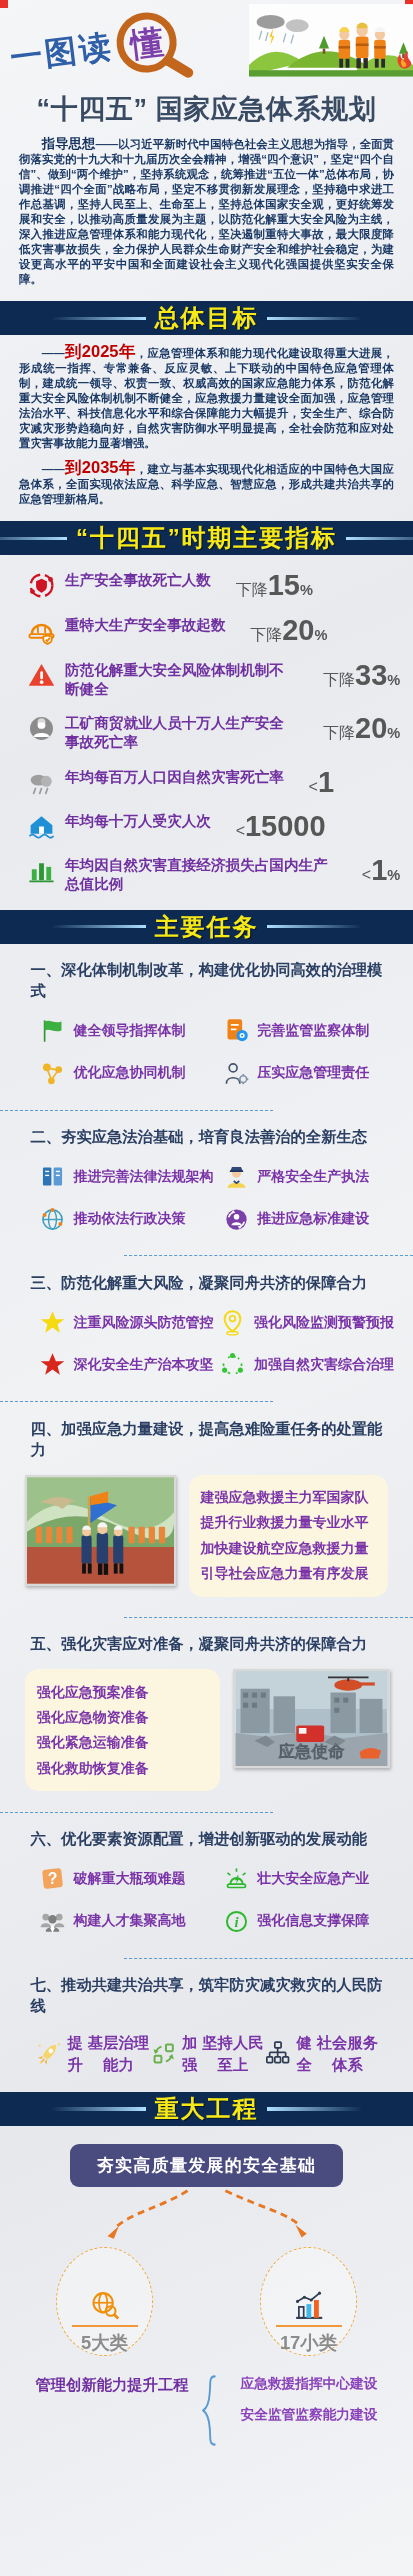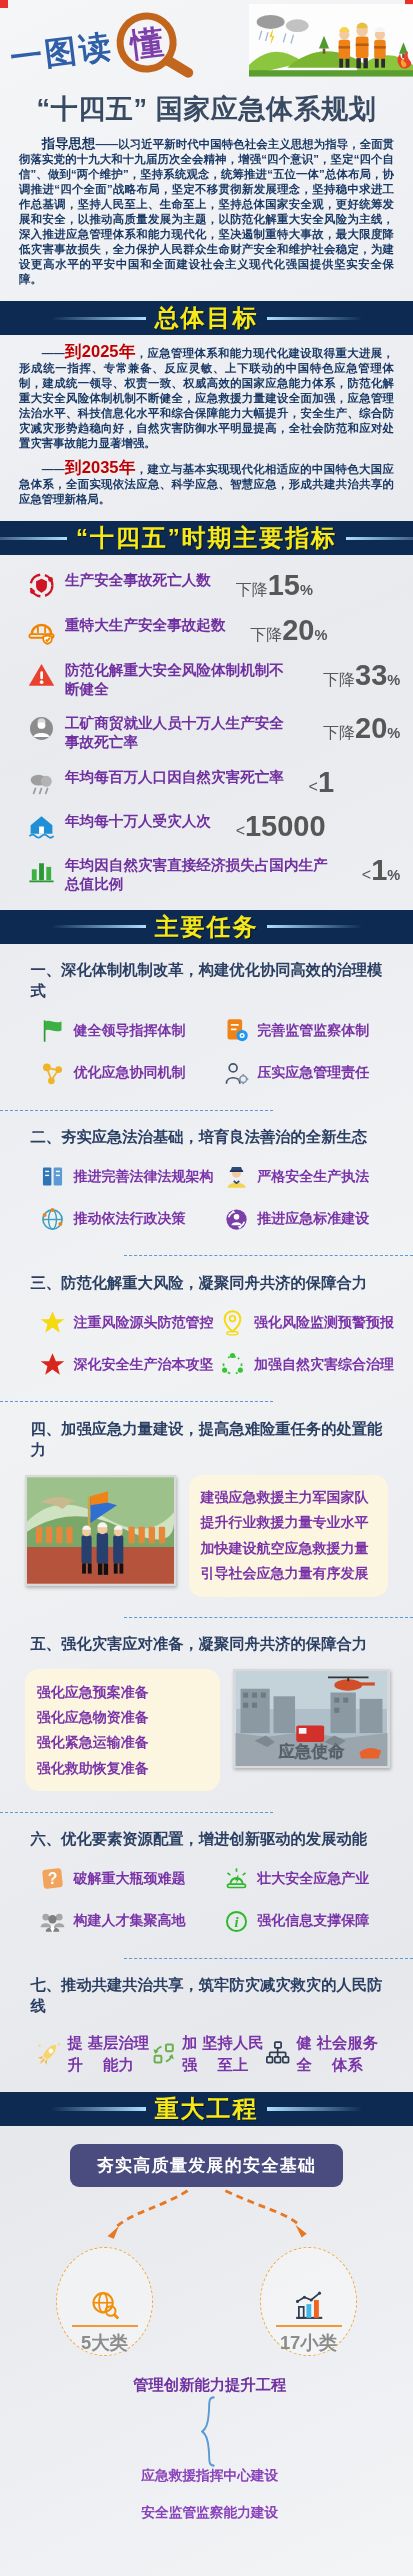--- a/index.html
+++ b/index.html
@@ -66,24 +66,24 @@
   .col-label{font-size:15.3px;font-weight:bold;color:#7a34a8;text-align:center;line-height:21.6px;}
 
   
   .banner{width:273px;margin:18px auto 0;background:#4a4b7e;border-radius:9px;color:#fff;
           font-size:17px;font-weight:bold;text-align:center;padding:10px 0;letter-spacing:1.3px;}
   .badges{display:flex;justify-content:space-between;padding:0 56px;}
   .badge{width:95px;height:107px;border:1.9px dashed #f2a93b;border-radius:50%;display:flex;flex-direction:column;
          align-items:center;justify-content:flex-end;gap:3.2px;background:rgba(255,255,255,.35);}
   .badge-line{width:66px;height:1.9px;background:#f2983b;}
   .badge-label{font-size:18.4px;font-weight:bold;color:#8c8c8c;}
-  .group{display:flex;align-items:center;margin:19px 16.5px 19px 23px;flex-direction:column;}
+  .group{display:flex;margin:19px 16.5px 19px 23px;}
   .group-label{width:178px;flex:none;font-size:15.3px;font-weight:bold;color:#7030a0;text-align:center;}
   .group-brace{flex:none;margin:0 3.8px 0 1.3px;}
-  .group-items{flex:1;display:flex;flex-direction:column;align-items:center;gap:19px;}
+  .group-items{flex:1;display:flex;flex-direction:column;align-items:center;gap:13px;}
   .group-item{font-size:13.7px;font-weight:bold;color:#8a42bb;white-space:nowrap;}
 </style>
 </head>
 <body>
 
 <div class="poster">
   <div class="corner l"></div>
   <div class="corner r"></div>
 
   

